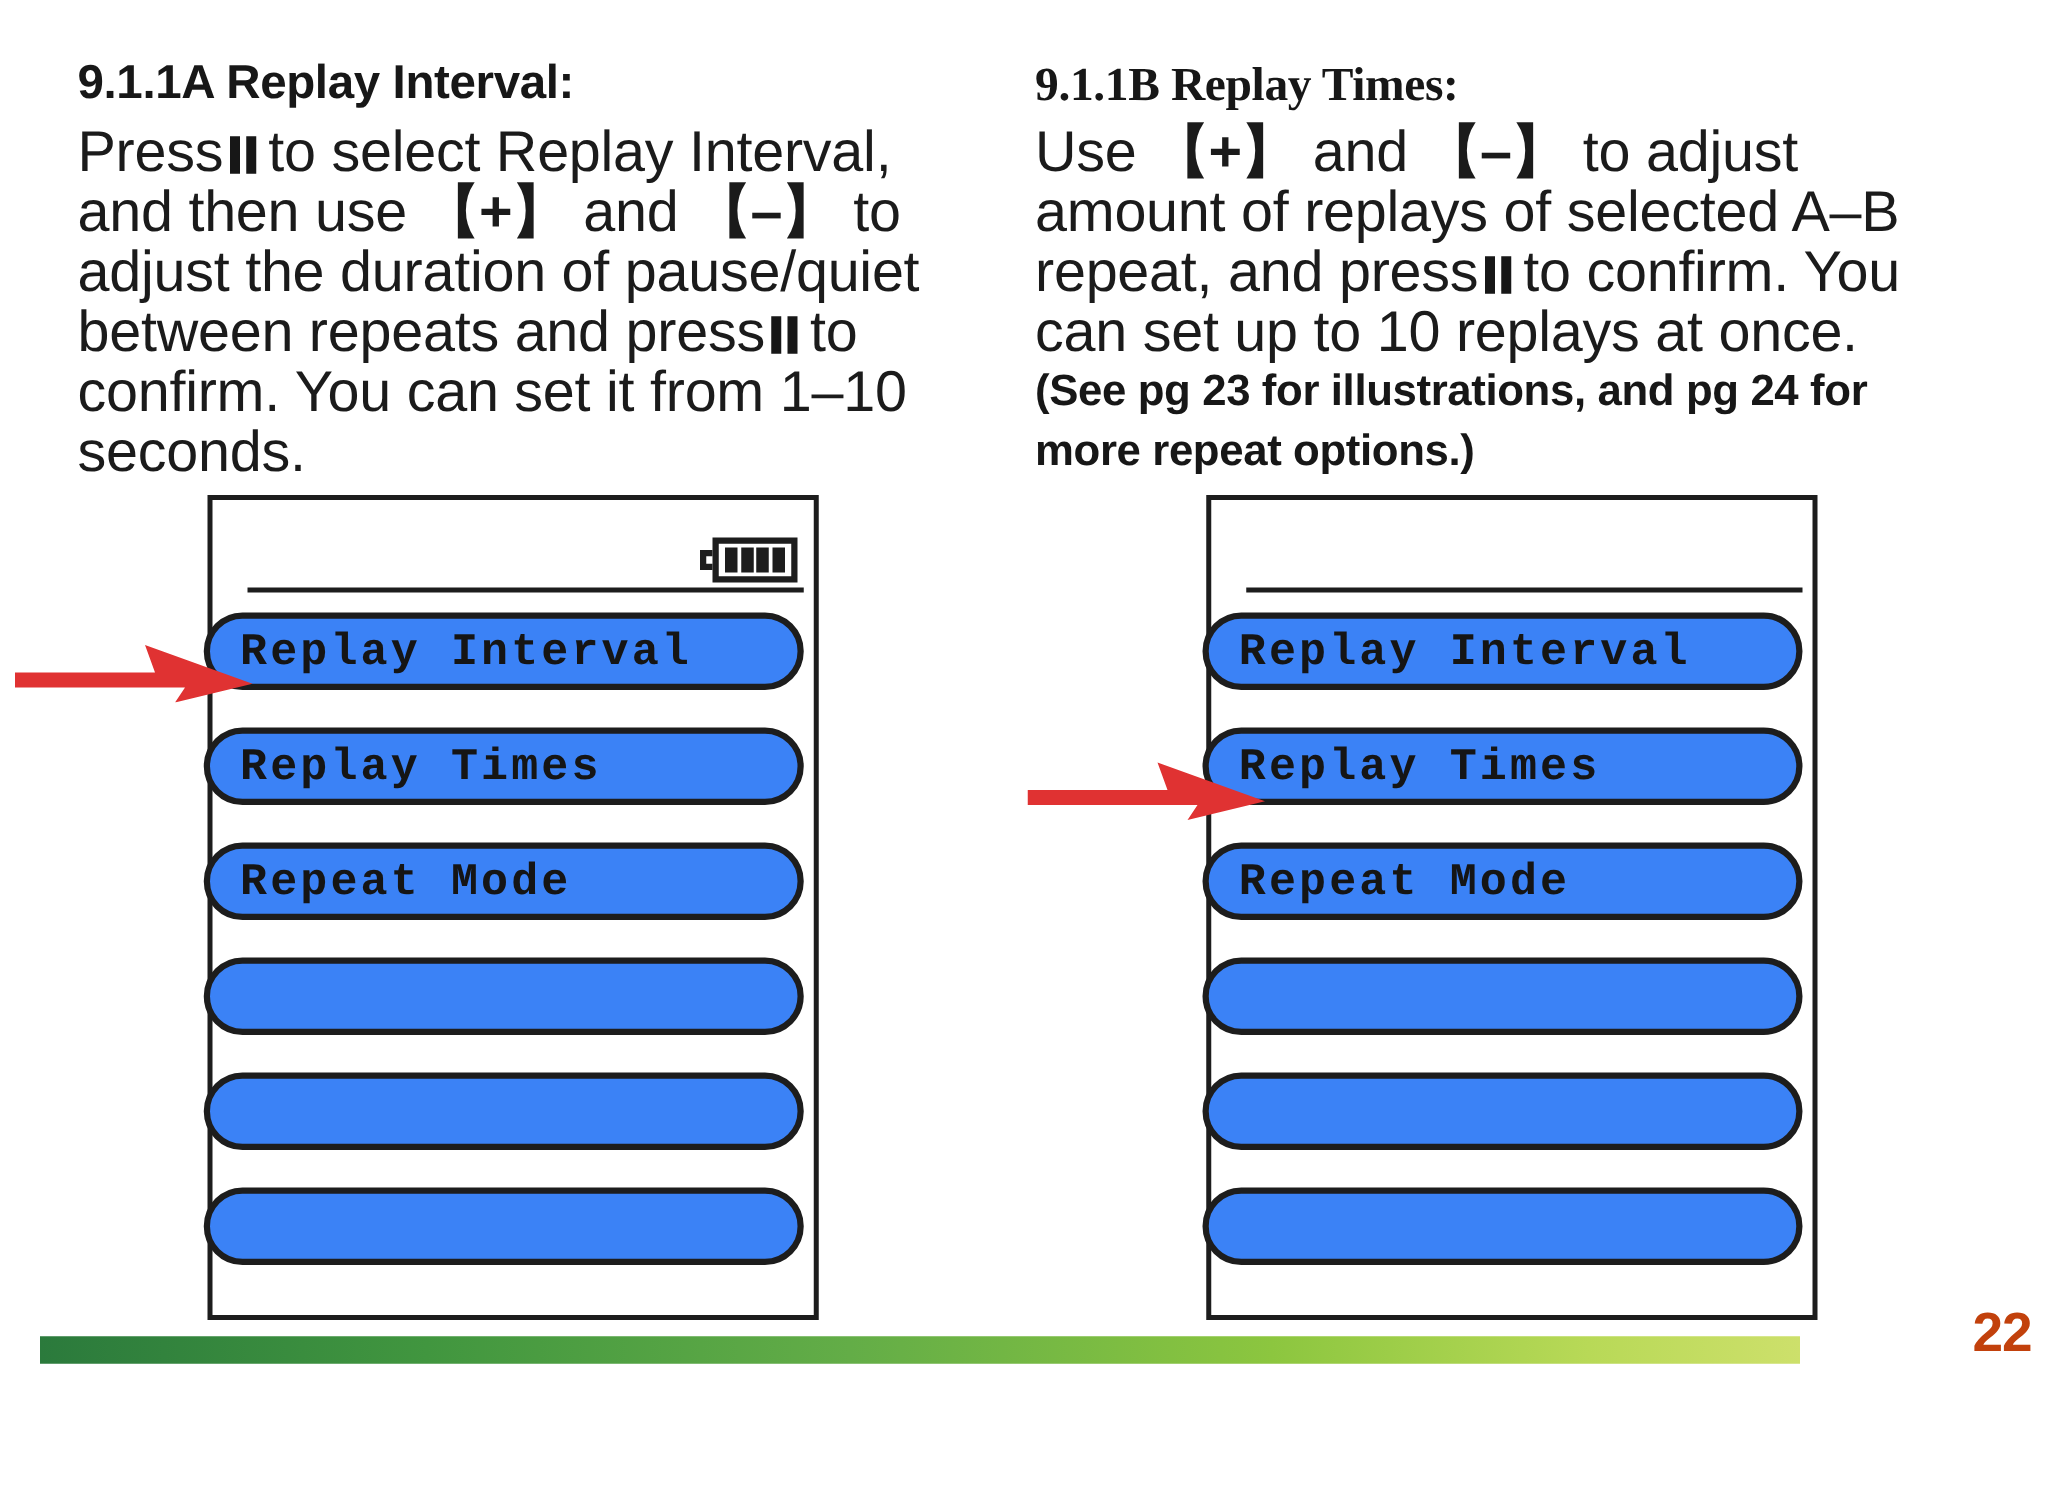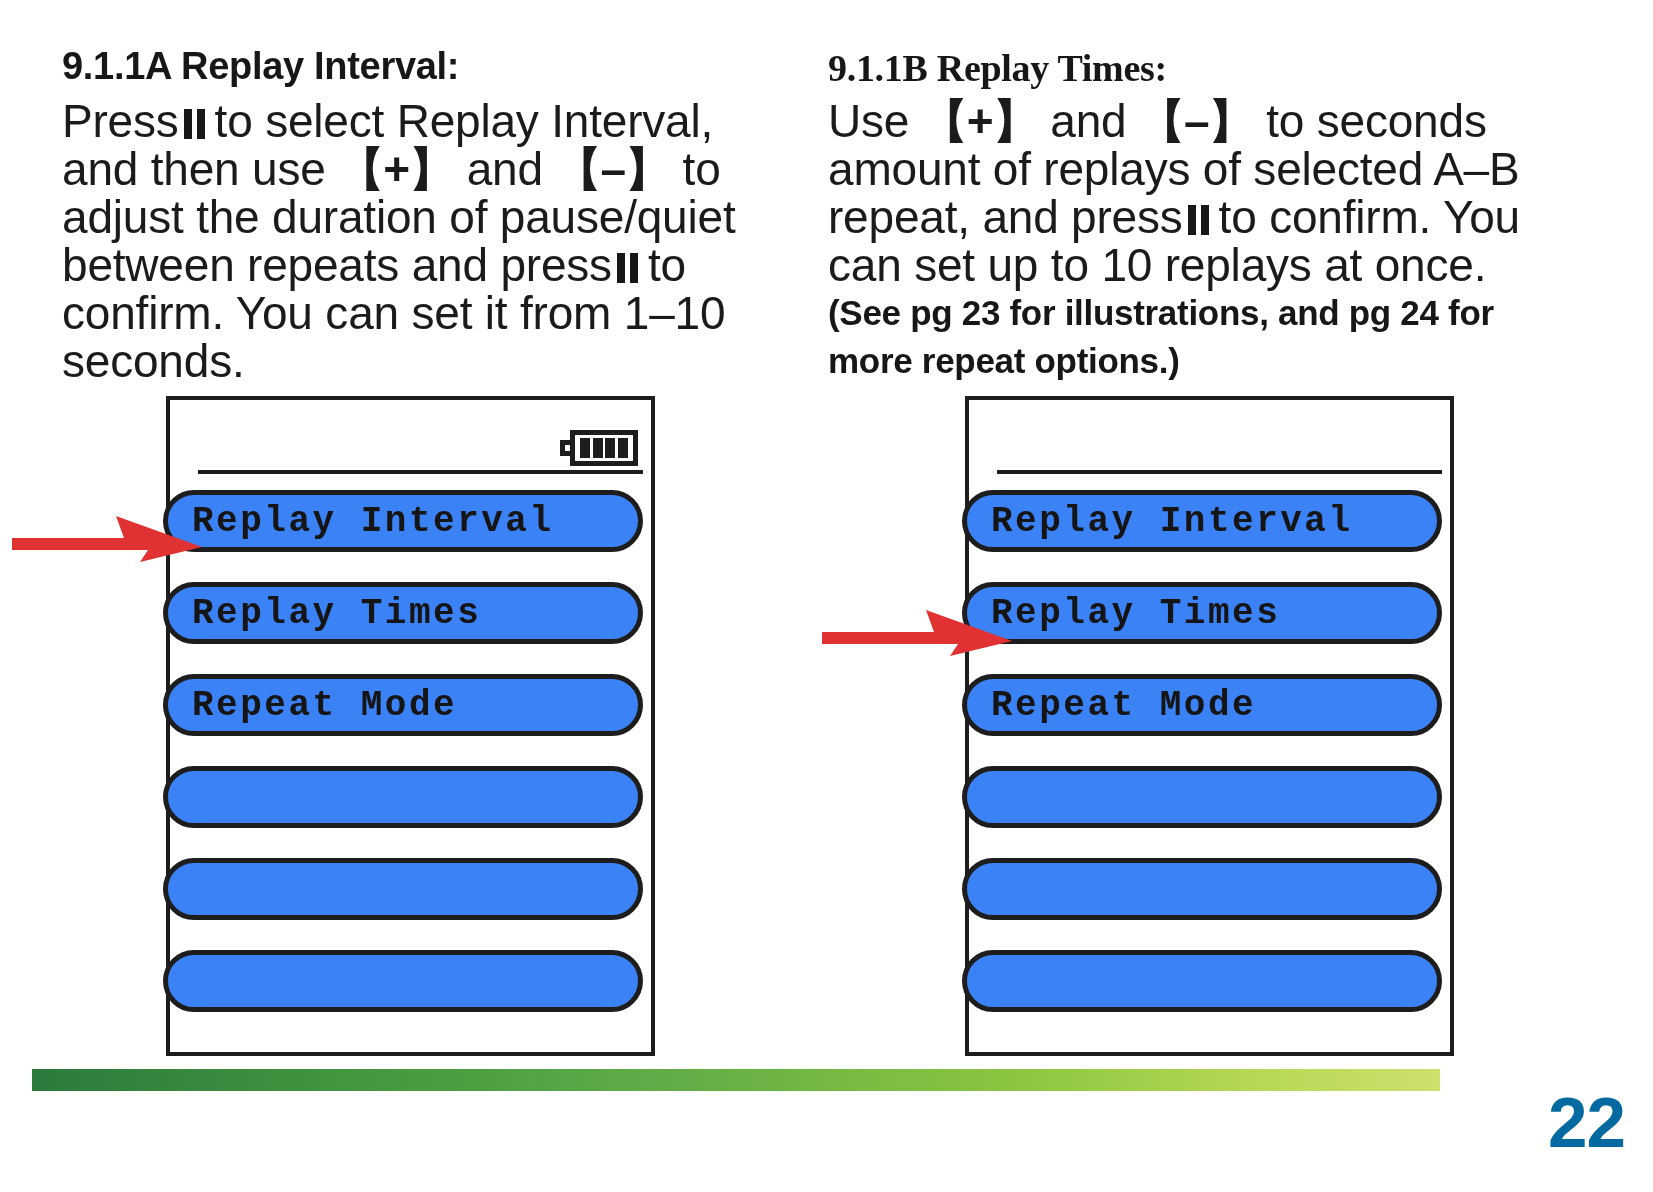--- a/index.html
+++ b/index.html
@@ -186,24 +186,23 @@
     width: 1408px;
     height: 22px;
     background: linear-gradient(to right, #2b7a3c 0%, #41963f 22%, #63ad47 46%, #8cc63f 70%, #b8d957 88%, #cde06b 100%);
   }
   #page-number {
     position: absolute;
     right: 28px;
     top: 1042px;
     font-family: "Liberation Sans", sans-serif;
     font-weight: bold;
-    font-size: 71px;
-    color: #0369a1;
+    font-size: 44px;
+    color: #c2410c;
     letter-spacing: -1px;
-    margin-top: 40px;
   }
 </style>
 </head>
 <body>
 
 <div class="column" id="col-left">
 
   <div class="section-heading">9.1.1A Replay Interval:</div>
 
   <div class="body-text">
@@ -218,21 +217,21 @@
 
 <div class="column" id="col-right">
 
   <div class="section-heading">9.1.1B Replay Times:</div>
 
   <div class="body-text">
     <span>Use</span>
     <span class="key-token">【+】</span>
     <span>and</span>
     <span class="key-token">【–】</span>
-    <span>to seconds amount of replays of selected A–B repeat, and press</span><span class="pause-glyph"></span><span>to confirm. You can set up to 10 replays at once.</span>
+    <span>to adjust amount of replays of selected A–B repeat, and press</span><span class="pause-glyph"></span><span>to confirm. You can set up to 10 replays at once.</span>
   </div>
 
   <div class="note-text">(See pg 23 for illustrations, and pg 24 for more repeat options.)</div>
 
 </div>
 
 <div class="device" id="device-left">
 
   <div class="battery">
     <div class="bat-nub"></div>

